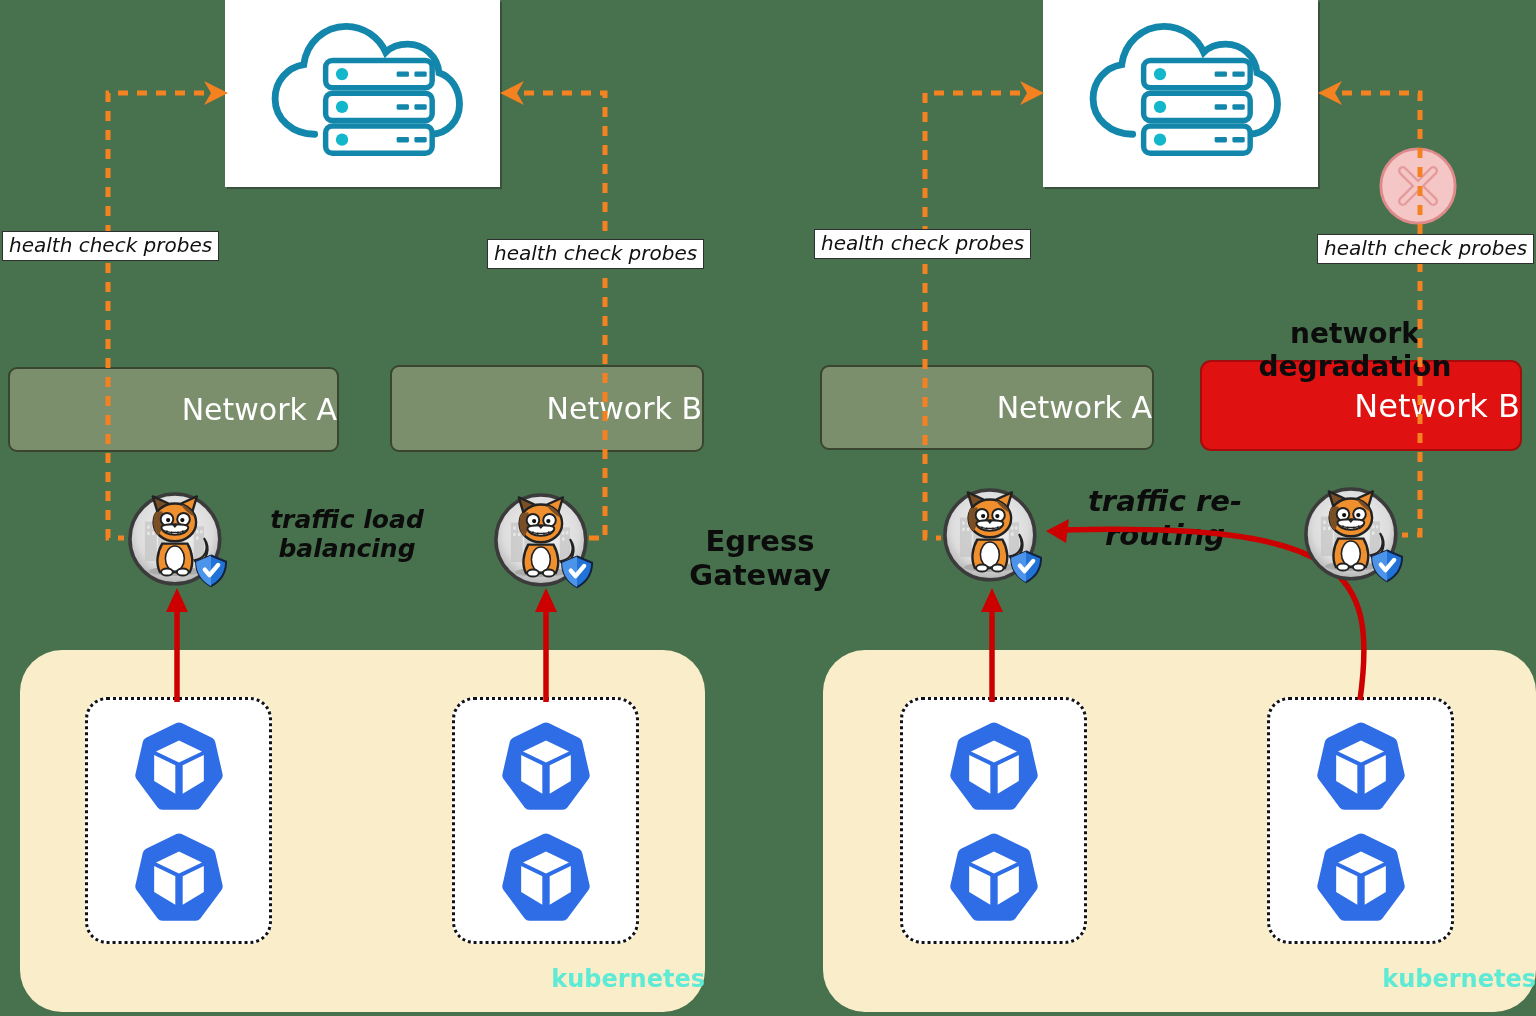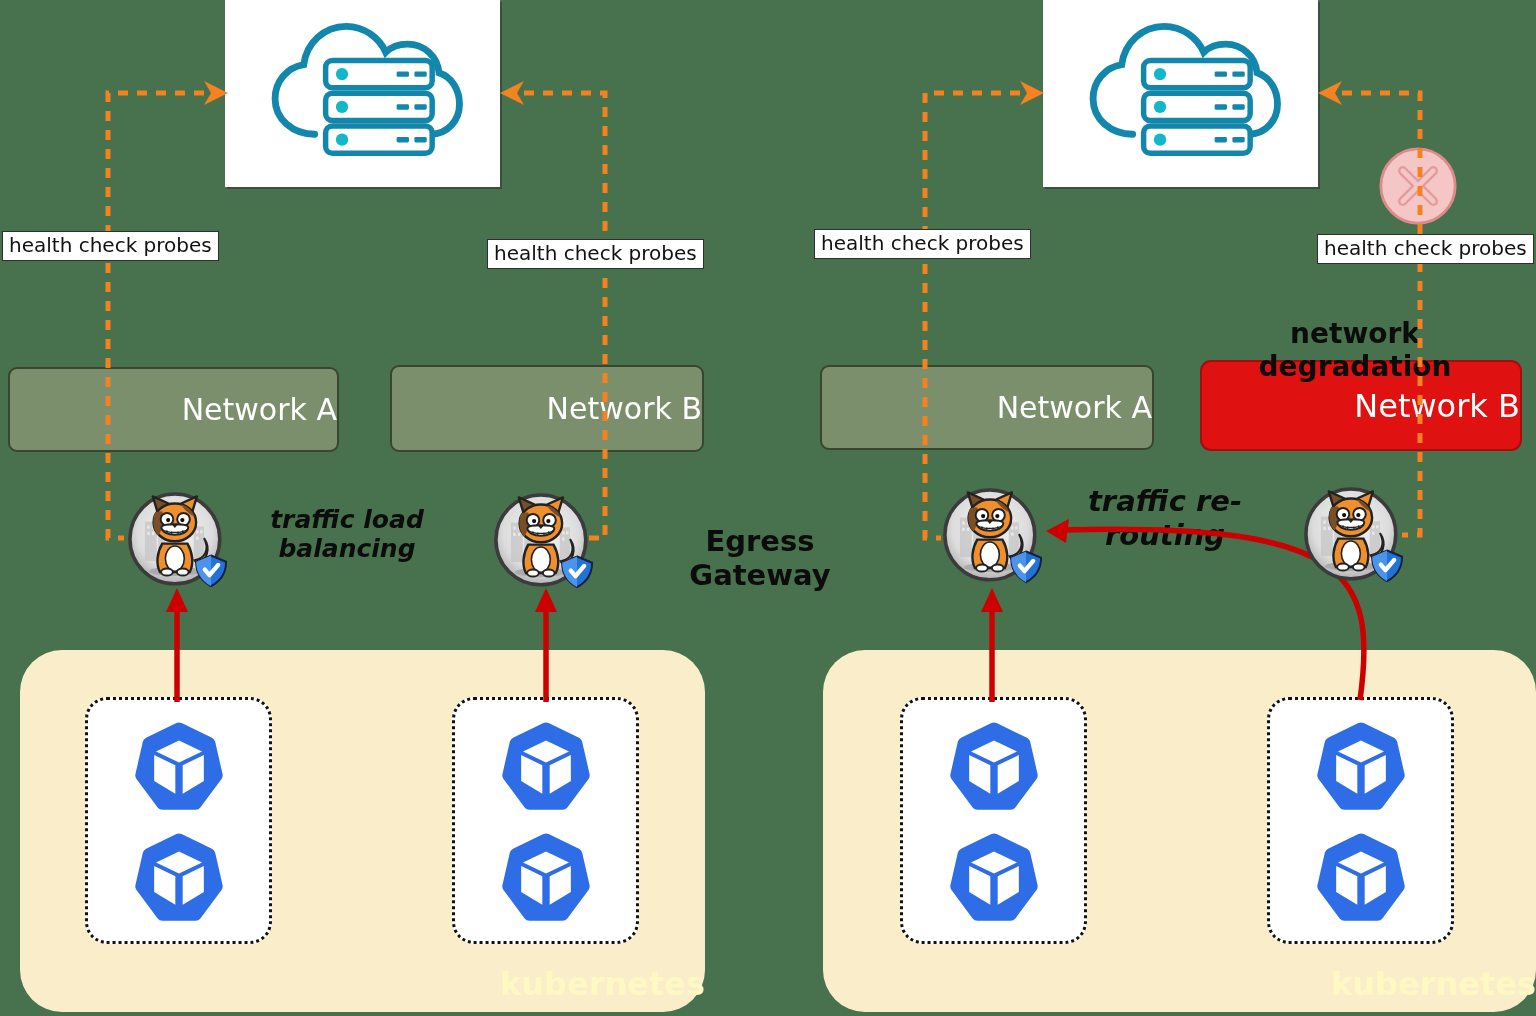--- a/index.html
+++ b/index.html
@@ -12,21 +12,21 @@
   
   .cloudbox{
     position:absolute;top:0;width:275px;height:187px;background:#ffffff;
     box-shadow:2px 2px 0 rgba(40,40,40,.45);z-index:1;
   }
   .cloudbox svg{display:block;margin:14px auto 0 auto;}
 
   
   .hcp{
     position:absolute;background:#ffffff;color:#111;
-    font-size:20px;line-height:1.25;
+    font-style:italic;font-size:20px;line-height:1.25;
     padding:1px 6px 2px 6px;border:1px solid #2f2f2f;z-index:7;white-space:nowrap;
   }
 
   
   .net{
     position:absolute;display:flex;align-items:center;justify-content:flex-end;
     color:#ffffff;font-size:30px;z-index:1;
   }
   .net.ok{background:#7C8F6C;border:2px solid #39452E;border-radius:9px;}
   .net.bad{background:#E01111;border:2px solid #A50D0D;border-radius:11px;font-size:32px;}
@@ -34,22 +34,22 @@
   
   .anno{position:absolute;color:#0c0c0c;text-align:center;z-index:4;}
   .anno.boldital{font-weight:bold;font-style:italic;}
   .anno.bold{font-weight:bold;}
 
   
   .kube{
     position:absolute;background:#FAEDCA;border-radius:42px;z-index:1;
   }
   .kubelabel{
-    position:absolute;text-align:right;color:#fef9c3;font-weight:bold;
-    font-size:32px;z-index:4;
+    position:absolute;text-align:right;color:#5eead4;font-weight:bold;
+    font-size:24px;z-index:4;
   }
 
   
   .podbox{
     position:absolute;width:187px;height:247px;background:#ffffff;
     border:3px dotted #111;border-radius:22px;z-index:2;box-sizing:border-box;
   }
   .podbox svg{position:absolute;left:45px;}
   .podbox svg.p1{top:22px;}
   .podbox svg.p2{top:133px;}

